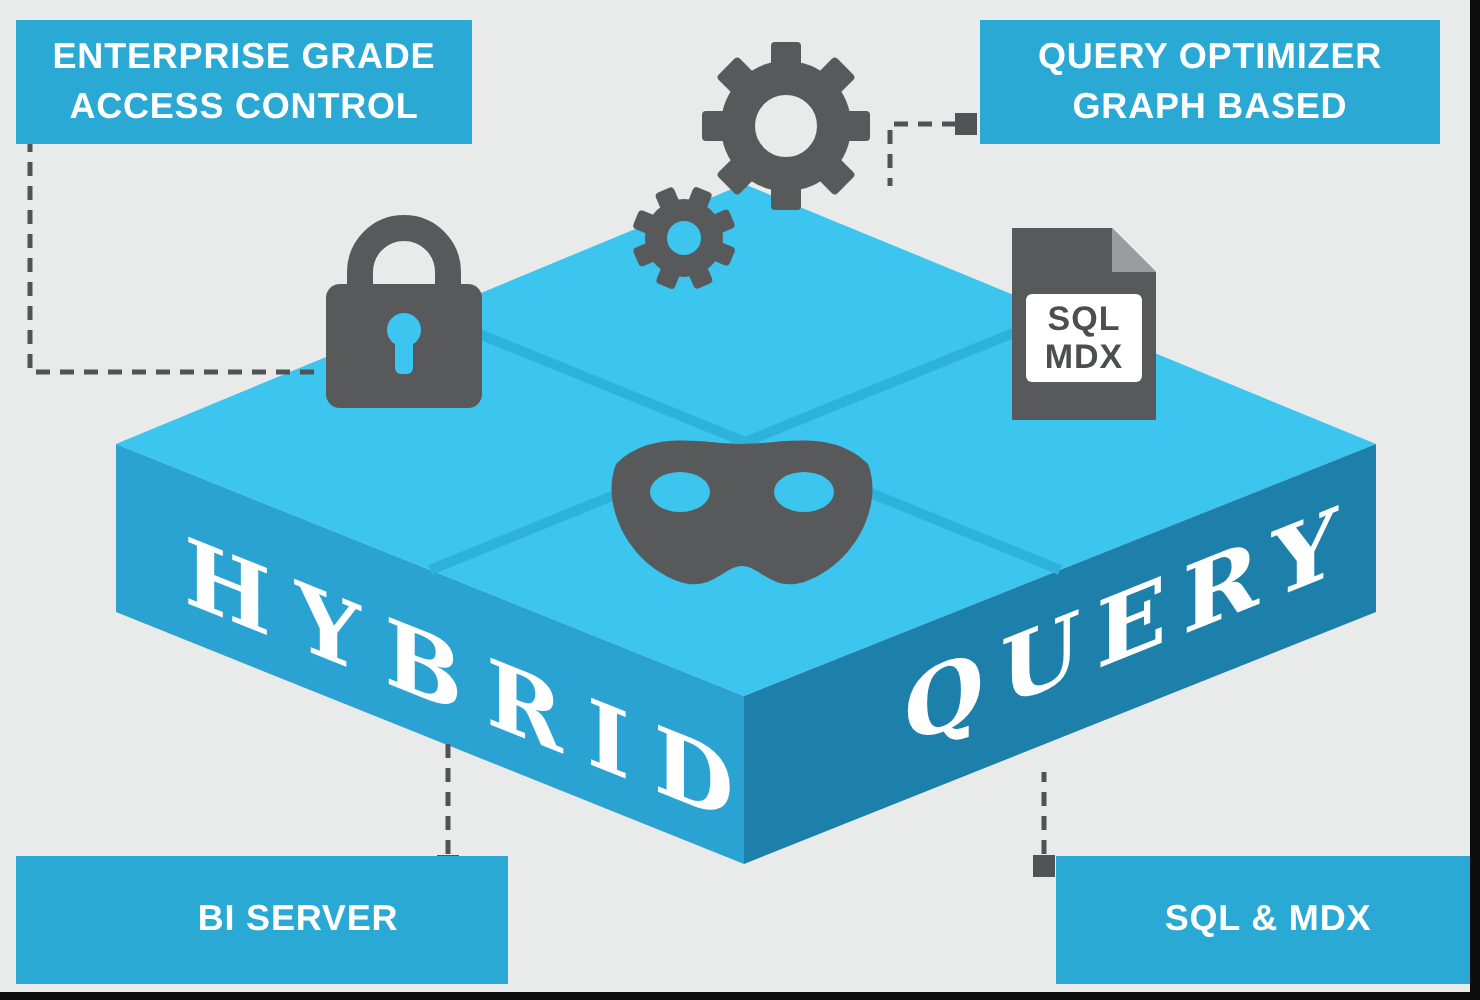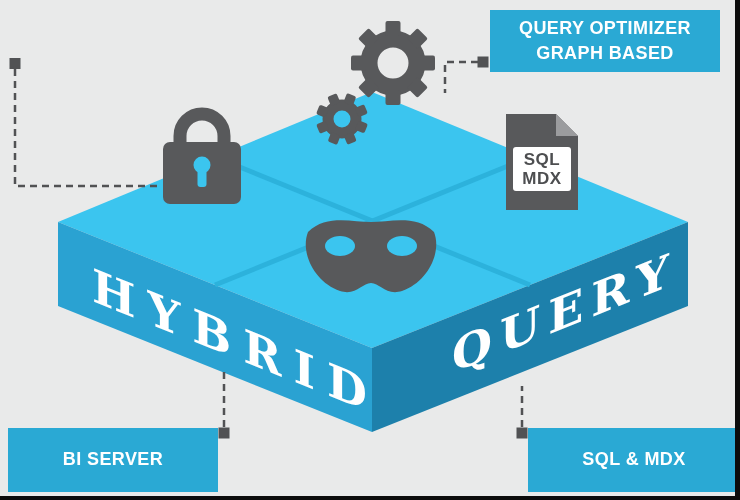--- a/index.html
+++ b/index.html
@@ -26,21 +26,21 @@
     text-align: center;
     font-weight: bold;
     font-size: 18px;
     line-height: 1.4;
     letter-spacing: 0.4px;
     z-index: 3;
   }
   .label span { display: block; white-space: nowrap; }
   .label.tl { left: 8px;   top: 10px;  width: 228px; height: 62px; }
   .label.tr { left: 490px; top: 10px;  width: 230px; height: 62px; }
-  .label.bl { left: 8px;   top: 428px; width: 210px; height: 64px; }
+  .label.bl { left: 8px;   top: 428px; width: 210px; height: 64px; padding-left: 36px; }
   .label.br { left: 528px; top: 428px; width: 212px; height: 64px; }
   .face-text {
     position: absolute;
     color: #ffffff;
     font-family: "DejaVu Serif", serif;
     font-weight: 700;
     white-space: nowrap;
     z-index: 2;
     transform-origin: 0 0;
   }
@@ -140,20 +140,24 @@
                C 362 283, 356 296, 340 291
                C 314 282, 300 252, 308 232 Z"></path>
       <ellipse cx="340" cy="246" rx="15" ry="10" fill="#3bc5ef"></ellipse>
       <ellipse cx="402" cy="246" rx="15" ry="10" fill="#3bc5ef"></ellipse>
     </g>
   </svg>
 
   <div id="hybrid-text" class="face-text">HYBRID</div>
   <div id="query-text" class="face-text">QUERY</div>
 
+  <div class="label tl">
+    <span>ENTERPRISE GRADE</span>
+    <span>ACCESS CONTROL</span>
+  </div>
   <div class="label tr">
     <span>QUERY OPTIMIZER</span>
     <span>GRAPH BASED</span>
   </div>
   <div class="label bl">
     <span>BI SERVER</span>
   </div>
   <div class="label br">
     <span>SQL &amp; MDX</span>
   </div>

